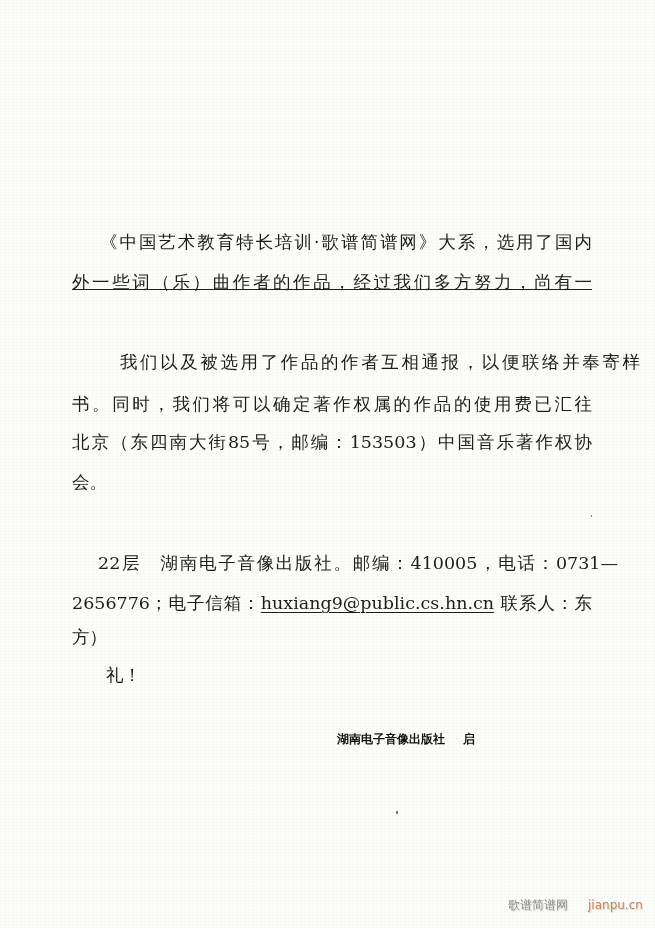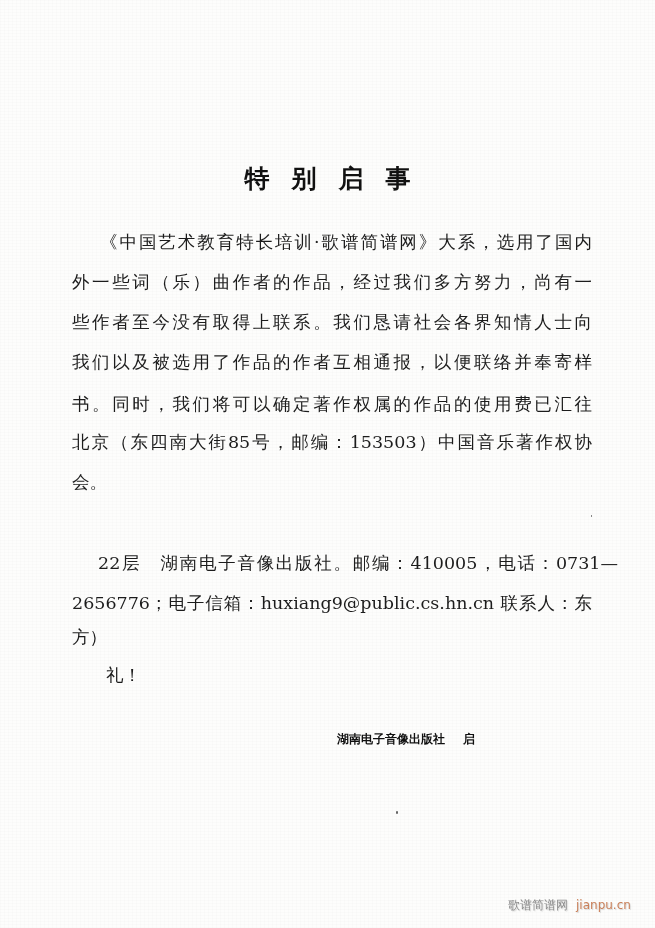--- a/index.html
+++ b/index.html
@@ -45,20 +45,21 @@
       white-space: nowrap;
       color: #1c1c1c;
       text-align: justify;
       text-align-last: justify;
     }
     .l-indent { left: 100px; width: 492px; }
     .l-full   { left: 72px;  width: 520px; }
     .l-short  { left: 72px;  text-align: left; text-align-last: left; }
     .l-greet  { left: 106px; text-align: left; text-align-last: left; }
     .email {
+      text-decoration: underline;
       text-decoration-thickness: 1px;
       text-underline-offset: 3px;
     }
     .signature {
       position: absolute;
       top: 731px;
       left: 337px;
       font-family: "DejaVu Sans", "Liberation Sans", sans-serif;
       font-weight: bold;
       font-size: 12px;
@@ -90,34 +91,32 @@
       color: #8a8a8a;
       text-shadow: 1px 1px 1px rgba(0,0,0,0.15);
     }
     .watermark .wm-cn {
       font-family: Liberation Sans, sans-serif;
       color: #8c8c8c;
     }
     .watermark .wm-url {
       font-family: "DejaVu Sans", sans-serif;
       color: #c9805a;
-      margin-left: 8px;
+      margin-left: 20px;
     }
   </style>
 </head>
 <body>
 
 <div class="page">
 
-  <div class="title">特别启事</div>
 
   <div class="line l-indent" style="top:230px;">《中国艺术教育特长培训·歌谱简谱网》大系，选用了国内</div>
-  <div class="line l-full" style="top:270px;">外一些词（乐）曲作者的作品，经过我们多方努力，尚有一</div>
-  <div class="line l-full" style="top:310px;">些作者至今没有取得上联系。我们恳请社会各界知情人士向</div>
-  <div class="line l-full" style="top:350px;">我们以及被选用了作品的作者互相通报，以便联络并奉寄样</div>
+  <div class="line l-full" style="top:270px;text-decoration:underline;">外一些词（乐）曲作者的作品，经过我们多方努力，尚有一</div>
+  <div class="line l-full" style="top:350px;margin-left:48px;">我们以及被选用了作品的作者互相通报，以便联络并奉寄样</div>
   <div class="line l-full" style="top:392px;">书。同时，我们将可以确定著作权属的作品的使用费已汇往</div>
   <div class="line l-full" style="top:430px;">北京（东四南大街85号，邮编：153503）中国音乐著作权协</div>
   <div class="line l-short" style="top:470px;">会。</div>
 
   <div class="line l-full" style="top:551px;margin-left:26px;">22层　湖南电子音像出版社。邮编：410005，电话：0731—</div>
   <div class="line l-full" style="top:591px;"><span>2656776；电子信箱：</span><span class="email">huxiang9@public.cs.hn.cn</span><span> 联系人：东</span></div>
   <div class="line l-short" style="top:625px;">方）</div>
 
   <div class="line l-greet" style="top:663px;">礼！</div>
 

